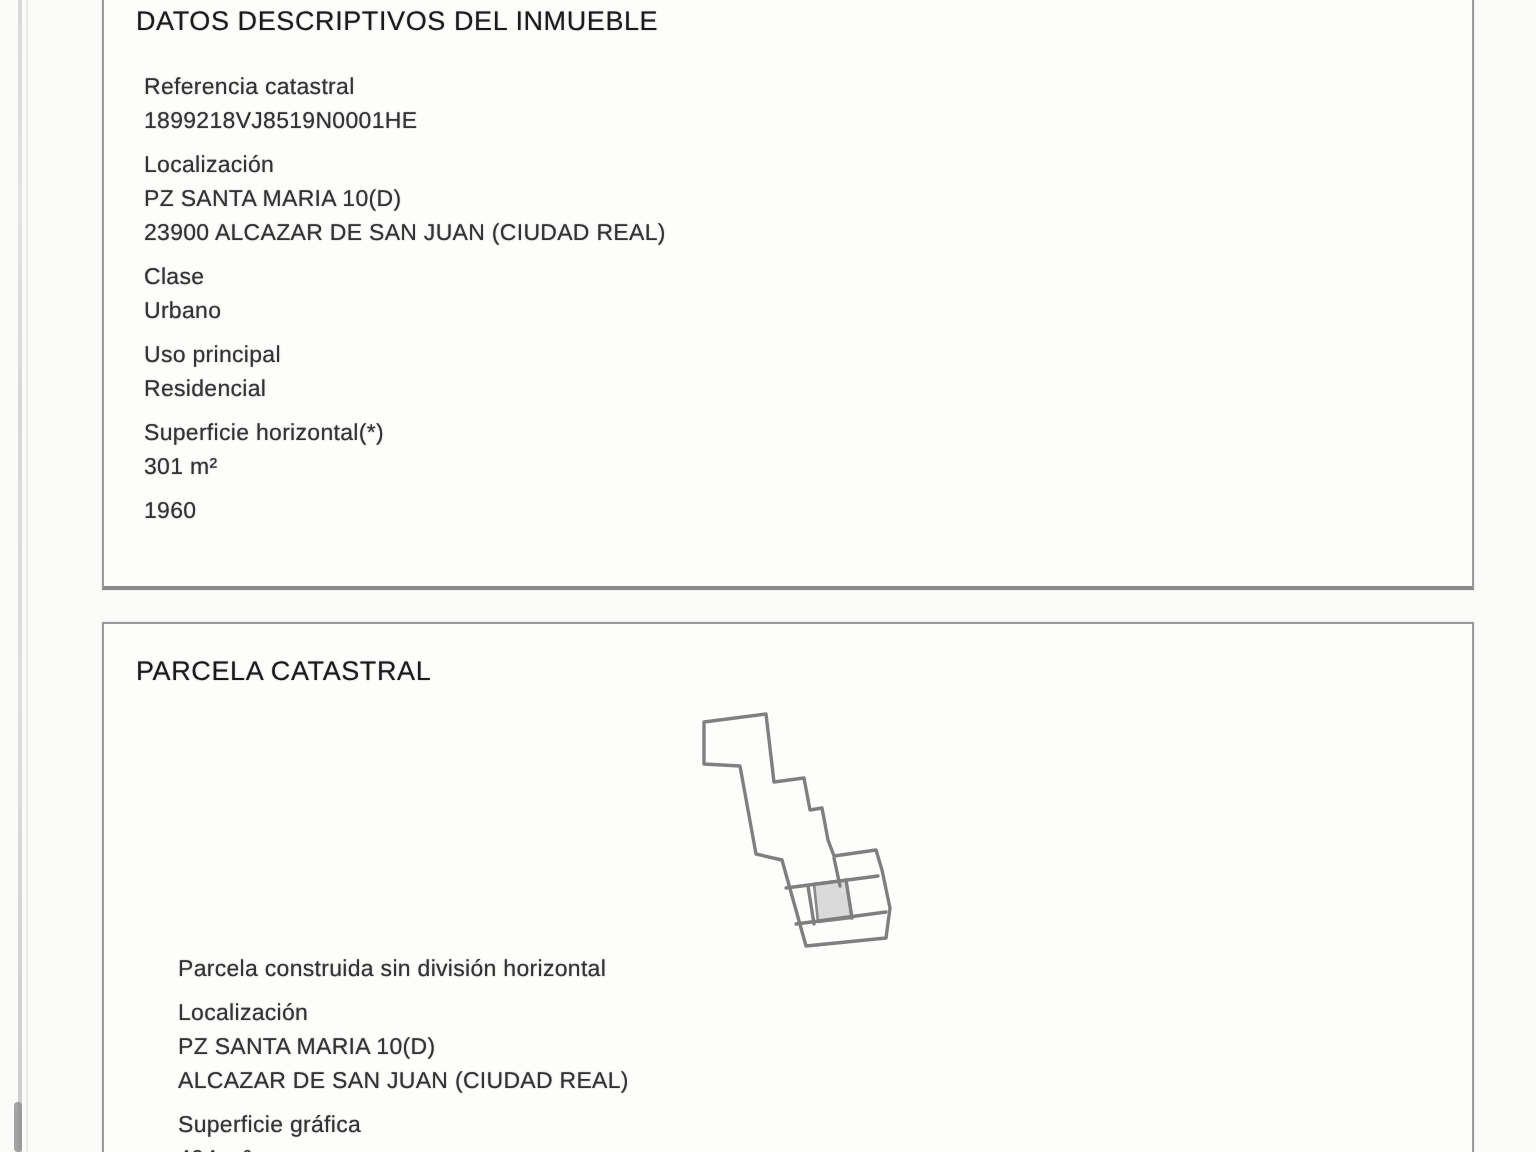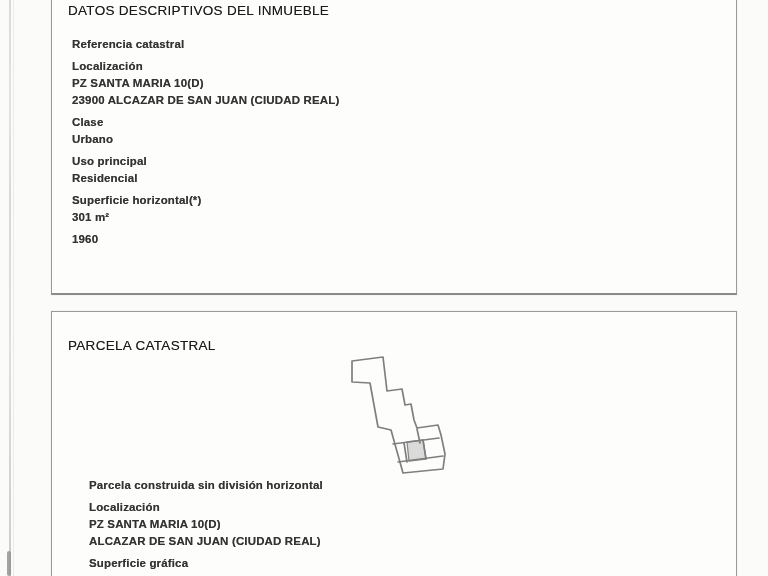--- a/index.html
+++ b/index.html
@@ -18,26 +18,26 @@
     box-shadow:0 0 1px rgba(0,0,0,.15);
   }
   #box-inmueble{ top:-10px;height:302px;border-bottom:2px solid #8b8b8b; }
   #box-parcela{ top:311px;height:300px; }
 
   .box-title{
     position:absolute;left:16px;top:12px;
     font-size:13.5px;font-weight:normal;letter-spacing:.3px;color:#1b1b1b;
     white-space:nowrap;
   }
-  #box-parcela .box-title{ top:26px; }
+  #box-parcela .box-title{ top:16px; }
 
   .fields{ position:absolute;left:20px;top:45px; }
   #box-parcela .fields{ left:37px;top:165px; }
 
-  .group{ margin-bottom:5px;font-weight:bold; }
+  .group{ margin-bottom:5px; }
   .line{
     font-size:11.5px;line-height:17px;white-space:nowrap;color:#333;
     letter-spacing:.15px;
   }
 
   
   #parcel-map{
     position:absolute;left:283px;top:36px;width:120px;height:128px;
   }
 
@@ -72,20 +72,21 @@
 <div class="scan-blob"></div>
 <div class="smudge-a"></div>
 <div class="smudge-b"></div>
 
 <div class="doc-box" id="box-inmueble">
   <div class="box-title scan-text">DATOS DESCRIPTIVOS DEL INMUEBLE</div>
 
   <div class="fields">
     <div class="group">
       <div class="line scan-text">Referencia catastral</div>
+      <div class="line scan-text">1899218VJ8519N0001HE</div>
     </div>
 
     <div class="group">
       <div class="line scan-text">Localización</div>
       <div class="line scan-text">PZ SANTA MARIA 10(D)</div>
       <div class="line scan-text">23900 ALCAZAR DE SAN JUAN (CIUDAD REAL)</div>
     </div>
 
     <div class="group">
       <div class="line scan-text">Clase</div>

